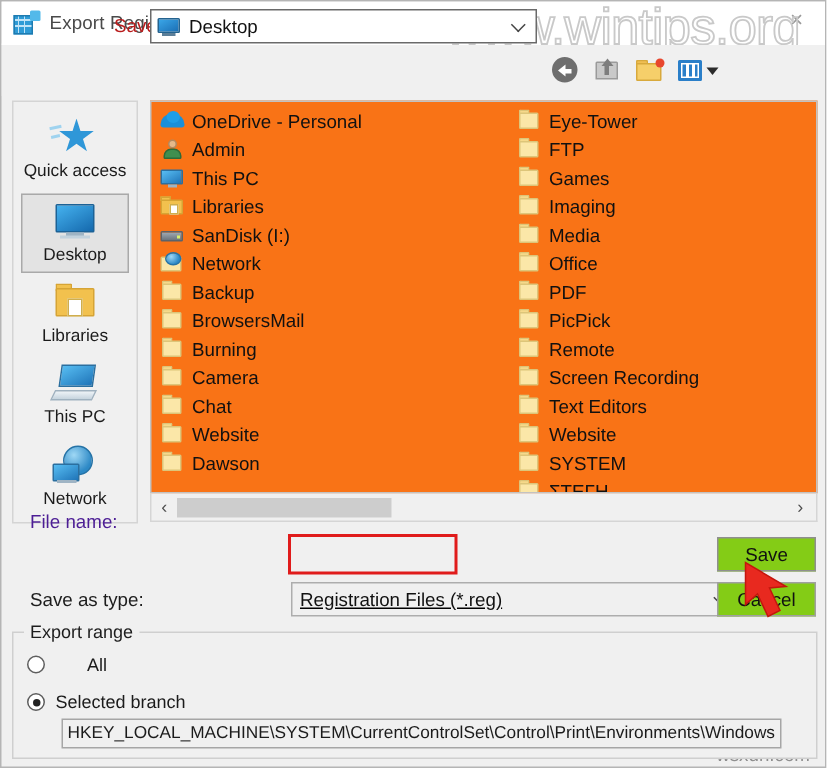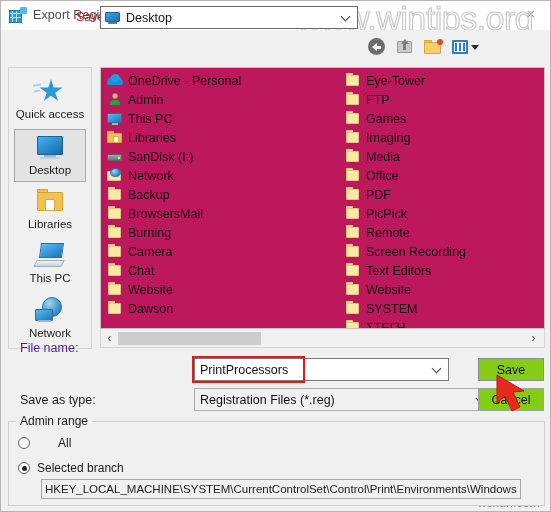--- a/index.html
+++ b/index.html
@@ -241,21 +241,21 @@
   .ic-net .mon {
     position: absolute; left: 2px; top: 13px; width: 18px; height: 12px;
     background: linear-gradient(150deg,#57bdf2,#1f74b8);
     border: 1px solid #2b6f9f; border-radius: 1px;
   }
   .ic-net .base { position: absolute; left: 5px; top: 24px; width: 13px; height: 2px; background: #9fb4c4; }
 
   
   #filelist {
     position: absolute; left: 99px; top: 66px; width: 445px; height: 262px;
-    background: #be185d;
+    background: #f97316;
     border: 1px solid #c2c2c2;
     overflow: hidden;
     padding: 3px 0 0 3px;
   }
   #filelist .col {
     position: absolute; top: 3px; width: 216px;
   }
   #filelist .colA { left: 3px; }
   #filelist .colB { left: 241px; }
   .fitem {
@@ -353,21 +353,21 @@
   }
   #fname-value { font-size: 12.5px; color: #111; }
   #fname-redbox {
     position: absolute; left: 191px; top: 355px; width: 113px; height: 27px;
     border: 2px solid #e01b1b;
     pointer-events: none;
   }
   #stype-combo {
     position: absolute; left: 193px; top: 387px; width: 299px; height: 23px;
     background: #f0f0f0; border: 1px solid #adadad;
-    display: flex; align-items: center; padding-left: 5px;
+    display: flex; align-items: center; padding-left: 5px; text-decoration: underline;
   }
   #stype-value { font-size: 12.5px; color: #111; }
 
   .btn {
     position: absolute; left: 477px; width: 66px; height: 23px;
     background: #84cc16; border: 1px solid #a0a0a0;
     font-size: 12.5px; color: #111;
     display: flex; align-items: center; justify-content: center;
   }
   #save-btn { top: 357px; border-color: #8f8f8f; }
@@ -706,41 +706,37 @@
     </div>
   </div>
 
   <div id="hscroll">
     <div class="arrowL">‹</div>
     <div class="thumb"></div>
     <div class="arrowR">›</div>
   </div>
 
   <span id="fname-label">File name:</span>
-  <div id="fname-combo">
-    <span id="fname-value">PrintProcessors</span>
-    <span class="chev"></span>
-  </div>
   <div id="fname-redbox"></div>
 
   <span id="stype-label">Save as type:</span>
   <div id="stype-combo">
     <span id="stype-value">Registration Files (*.reg)</span>
     <span class="chev"></span>
   </div>
 
   <div class="btn" id="save-btn">Save</div>
   <div class="btn" id="cancel-btn">Cancel</div>
 
   <svg id="red-arrow" viewBox="0 0 46 46">
     <polygon points="2,2 2,30 10,23 17,38 25,34 18,19 29,18" fill="#e8291f" stroke="#c4160d" stroke-width="1"></polygon>
   </svg>
 
   <div id="export-group"></div>
-  <span id="export-legend">Admin range</span>
+  <span id="export-legend">Export range</span>
 
   <div class="radio-row" id="radio-all">
     <span class="radio"></span>
     <span>All</span>
   </div>
   <div class="radio-row" id="radio-branch">
     <span class="radio checked"></span>
     <span>Selected branch</span>
   </div>
 

